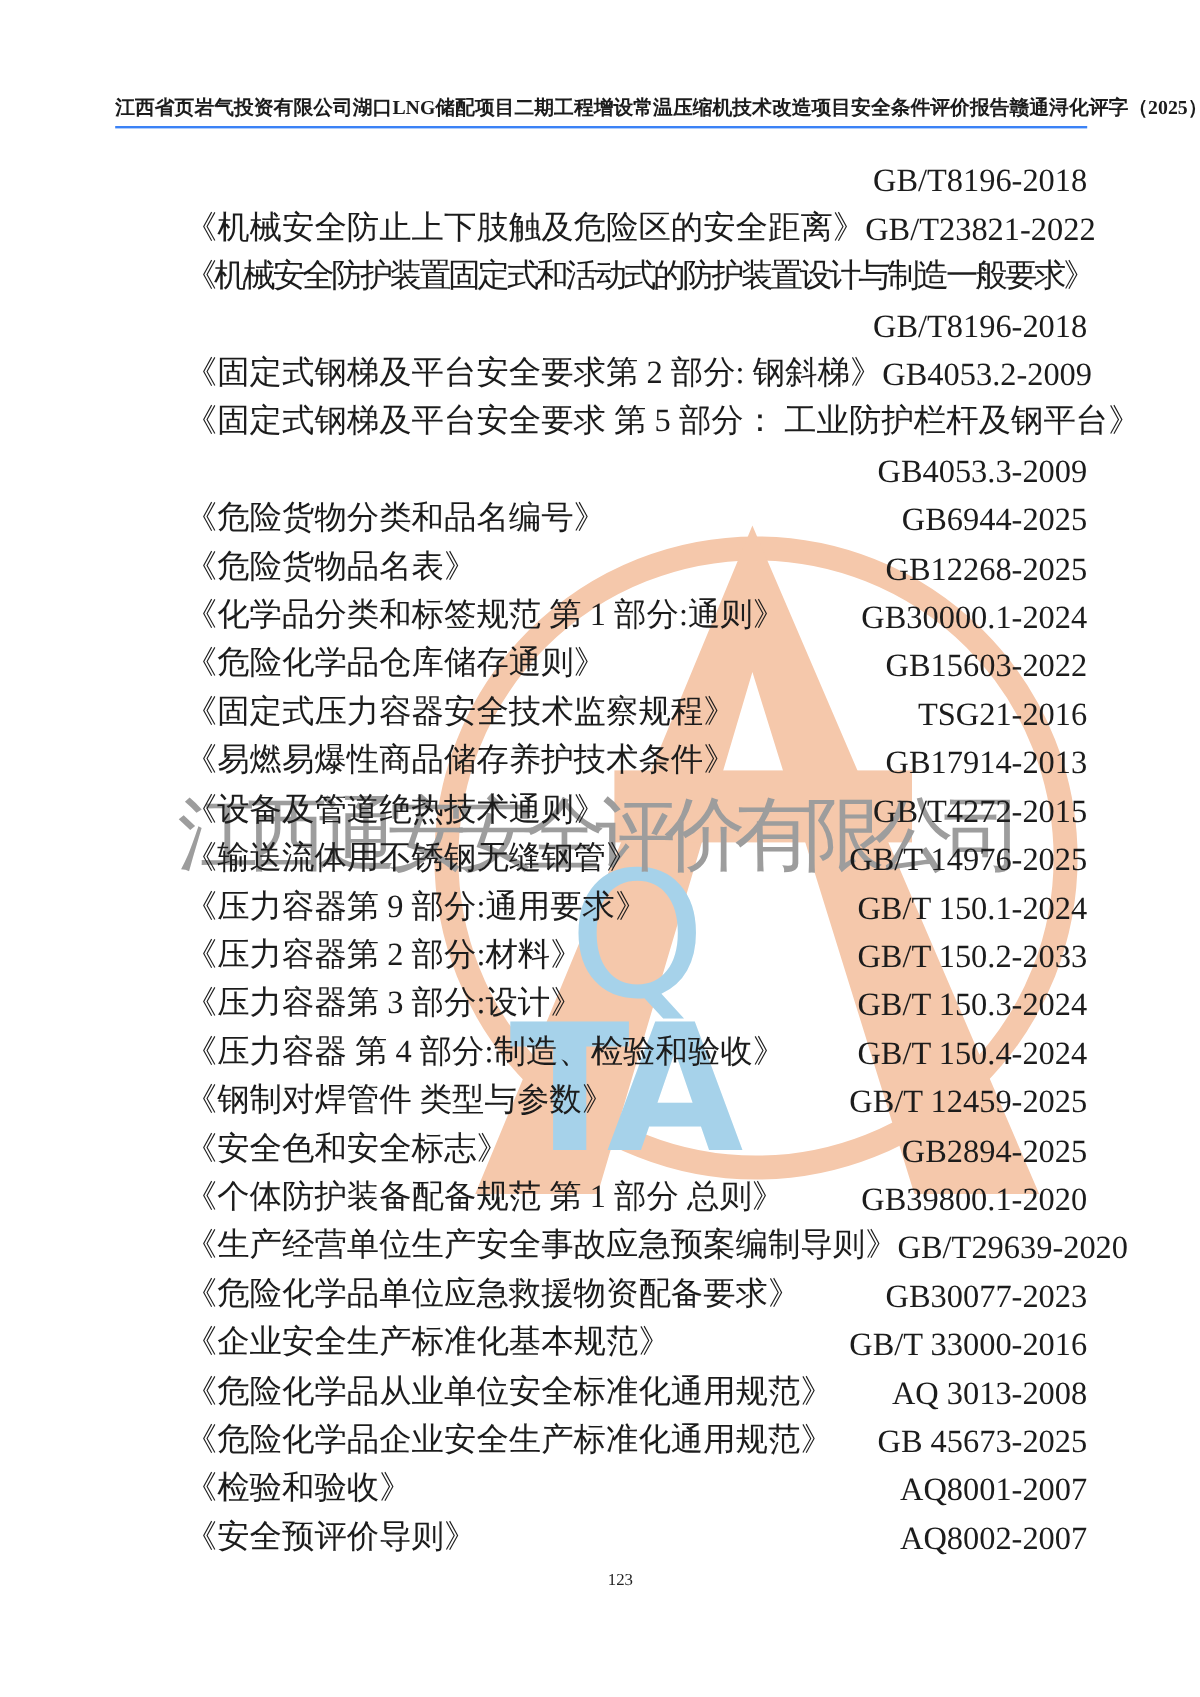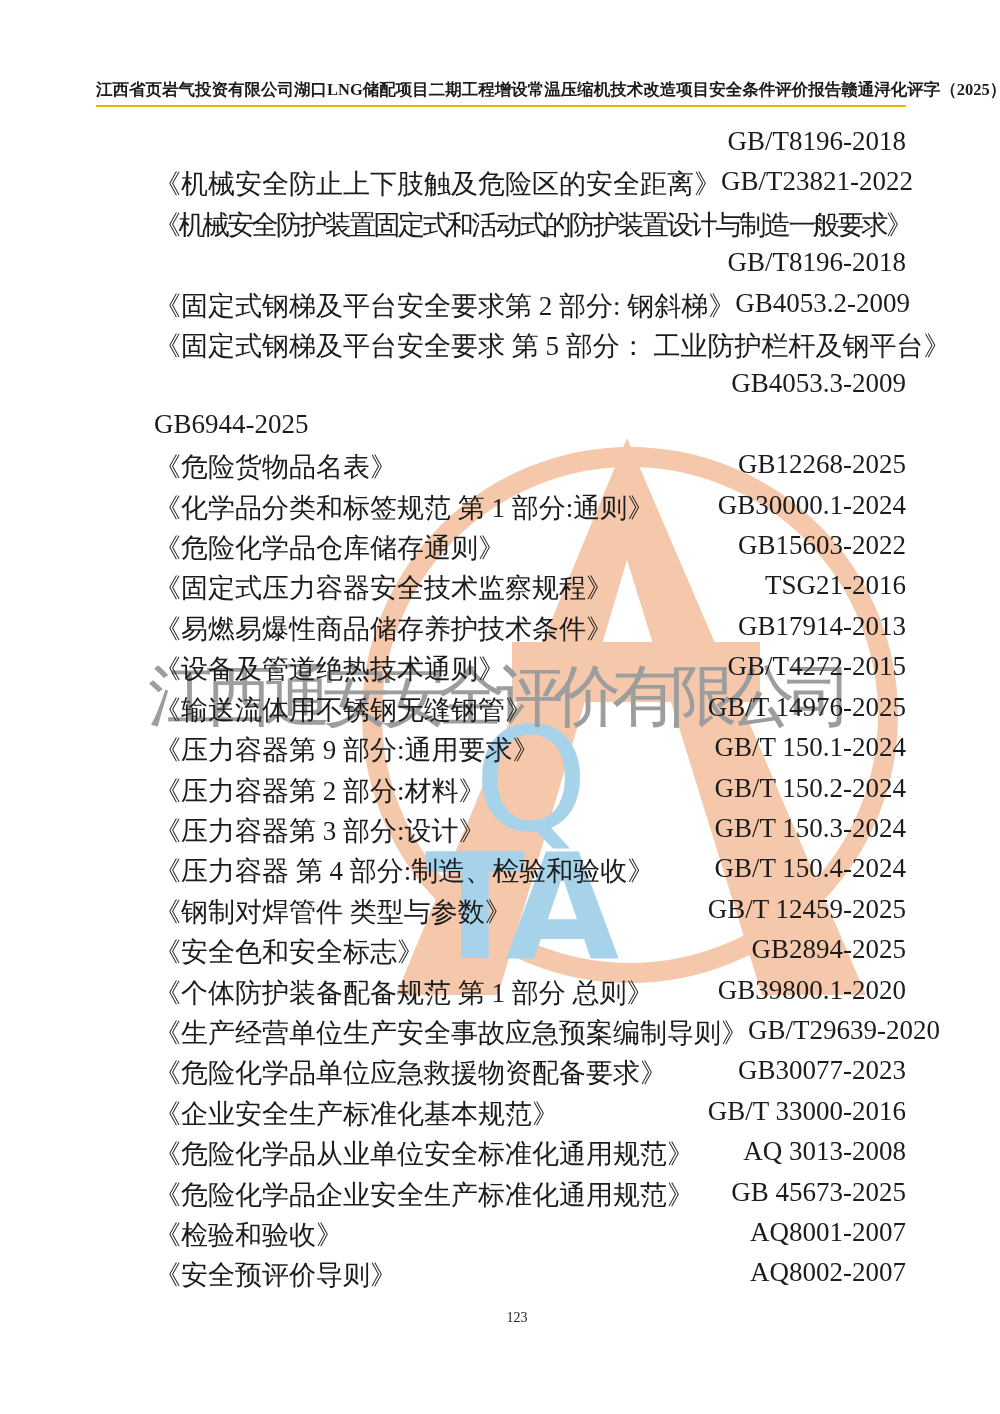--- a/index.html
+++ b/index.html
@@ -44,36 +44,36 @@
     top: 79px;
     width: 810px;
     z-index: 10;
     display: flex;
     justify-content: space-between;
     align-items: baseline;
     font-size: 16.5px;
     font-weight: bold;
     white-space: nowrap;
     padding-bottom: 4px;
-    border-bottom: 2px solid #eab308;
+    border-bottom: 2px solid #3b82f6;
   }
 
   
   .list {
     position: absolute;
     left: 154px;
     top: 126px;
     width: 752px;
     z-index: 10;
   }
   .row {
     height: 40.42px;
     display: flex;
     justify-content: space-between;
-    align-items: flex-start;
+    align-items: flex-end;
     font-size: 27px;
     white-space: nowrap;
   }
   .row .title { text-align: left; }
   .row .code  { text-align: right; }
   .row.compress .title { letter-spacing: -2.6px; font-family: Liberation Mono, monospace; }
 
   
   .footer {
     position: absolute;
@@ -129,20 +129,21 @@
       </div>
       <div class="row">
         <span class="title">《固定式钢梯及平台安全要求 第 5 部分： 工业防护栏杆及钢平台》</span>
         <span class="code"></span>
       </div>
       <div class="row">
         <span class="title"></span>
         <span class="code">GB4053.3-2009</span>
       </div>
       <div class="row">
+        <span class="title">《危险货物分类和品名编号》</span>
         <span class="code">GB6944-2025</span>
       </div>
       <div class="row">
         <span class="title">《危险货物品名表》</span>
         <span class="code">GB12268-2025</span>
       </div>
       <div class="row">
         <span class="title">《化学品分类和标签规范  第 1 部分:通则》</span>
         <span class="code">GB30000.1-2024</span>
       </div>
@@ -165,21 +166,21 @@
       <div class="row">
         <span class="title">《输送流体用不锈钢无缝钢管》</span>
         <span class="code">GB/T 14976-2025</span>
       </div>
       <div class="row">
         <span class="title">《压力容器第 9 部分:通用要求》</span>
         <span class="code">GB/T 150.1-2024</span>
       </div>
       <div class="row">
         <span class="title">《压力容器第 2 部分:材料》</span>
-        <span class="code">GB/T 150.2-2024</span>
+        <span class="code">GB/T 150.2-2033</span>
       </div>
       <div class="row">
         <span class="title">《压力容器第 3 部分:设计》</span>
         <span class="code">GB/T 150.3-2024</span>
       </div>
       <div class="row">
         <span class="title">《压力容器 第 4 部分:制造、检验和验收》</span>
         <span class="code">GB/T 150.4-2024</span>
       </div>
       <div class="row">

